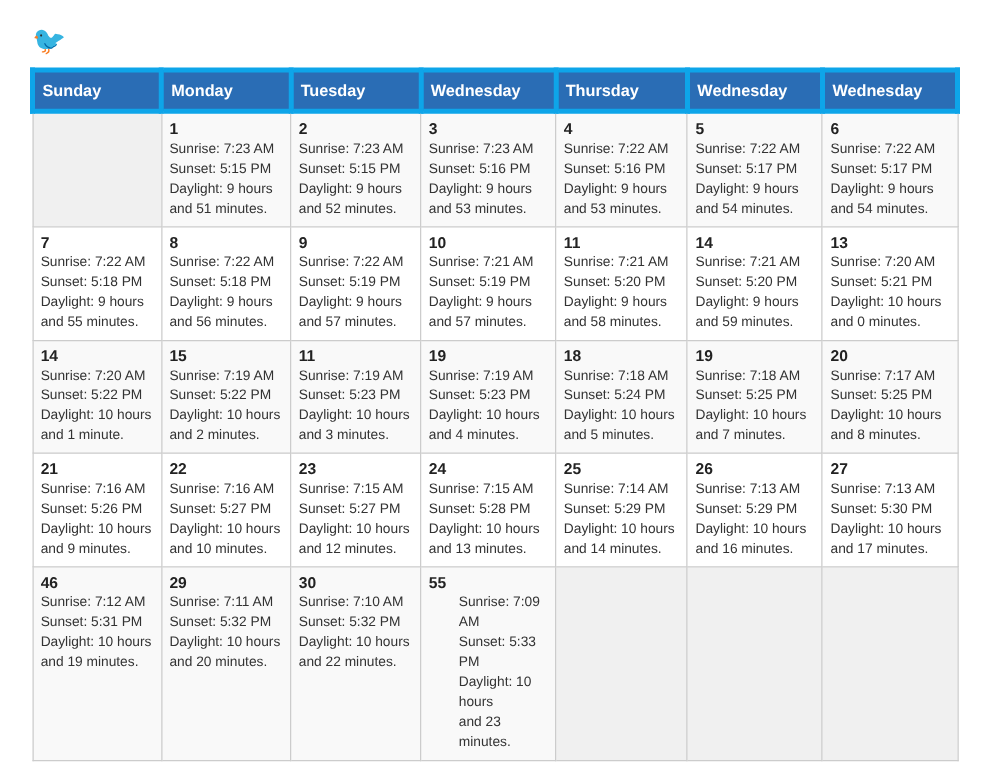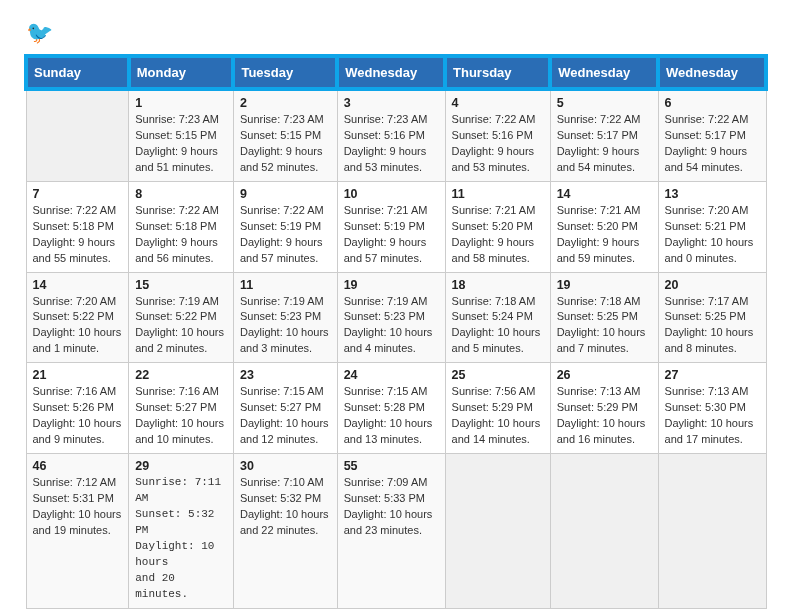--- a/index.html
+++ b/index.html
@@ -299,21 +299,21 @@
         </td>
         <td>
           <span class="day-num">24</span>
           <div class="day-info" style="white-space: pre-line;">Sunrise: 7:15 AM
 Sunset: 5:28 PM
 Daylight: 10 hours
 and 13 minutes.</div>
         </td>
         <td>
           <span class="day-num">25</span>
-          <div class="day-info" style="white-space: pre-line;">Sunrise: 7:56 AM
+          <div class="day-info" style="white-space: pre-line;">Sunrise: 7:14 AM
 Sunset: 5:29 PM
 Daylight: 10 hours
 and 14 minutes.</div>
         </td>
         <td>
           <span class="day-num">26</span>
           <div class="day-info" style="white-space: pre-line;">Sunrise: 7:13 AM
 Sunset: 5:29 PM
 Daylight: 10 hours
 and 16 minutes.</div>
@@ -329,35 +329,35 @@
       <tr>
         <td>
           <span class="day-num">46</span>
           <div class="day-info" style="white-space: pre-line;">Sunrise: 7:12 AM
 Sunset: 5:31 PM
 Daylight: 10 hours
 and 19 minutes.</div>
         </td>
         <td>
           <span class="day-num">29</span>
-          <div class="day-info" style="white-space: pre-line; font-family: Liberation Mono, monospace;">Sunrise: 7:11 AM
+          <div class="day-info" style="white-space: pre-line;">Sunrise: 7:11 AM
 Sunset: 5:32 PM
 Daylight: 10 hours
 and 20 minutes.</div>
         </td>
         <td>
           <span class="day-num">30</span>
           <div class="day-info" style="white-space: pre-line;">Sunrise: 7:10 AM
 Sunset: 5:32 PM
 Daylight: 10 hours
 and 22 minutes.</div>
         </td>
         <td>
           <span class="day-num">55</span>
-          <div class="day-info" style="white-space: pre-line;">Sunrise: 7:09 AM
+          <div class="day-info" style="white-space: pre-line; margin-left: 24px;">Sunrise: 7:09 AM
 Sunset: 5:33 PM
 Daylight: 10 hours
 and 23 minutes.</div>
         </td>
         <td class="empty-cell"></td>
         <td class="empty-cell"></td>
         <td class="empty-cell"></td>
       </tr>
     </tbody>
 </table>

